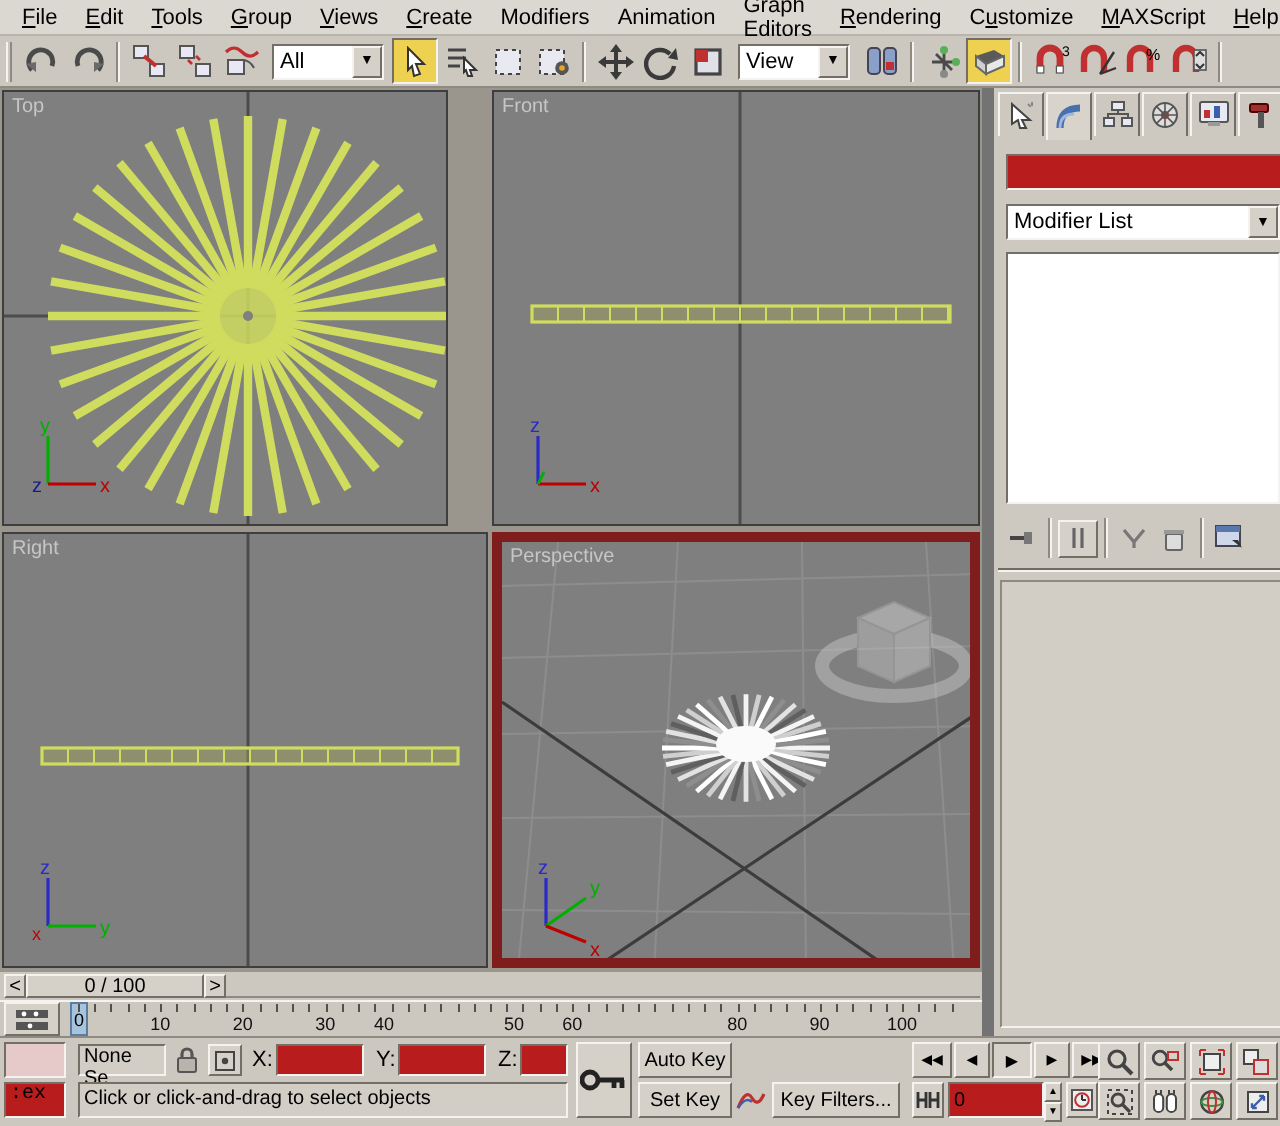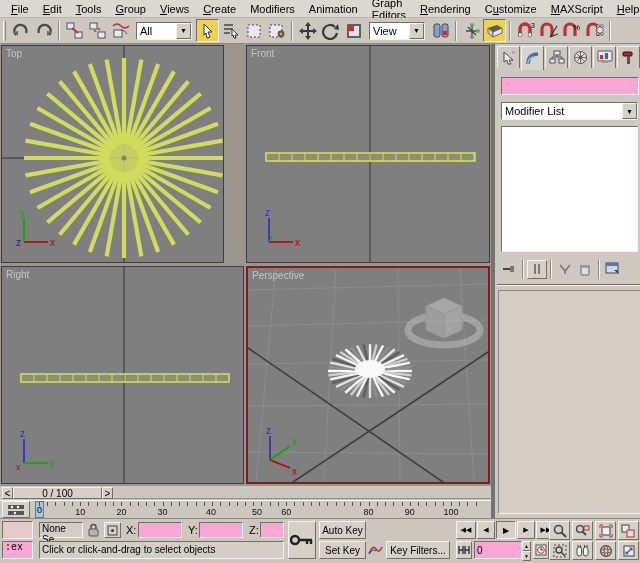--- a/index.html
+++ b/index.html
@@ -22,26 +22,26 @@
   .tbtn.on { background:#efd151; border:1px solid; border-color:#736f67 #f5f3ef #f5f3ef #736f67; }
   .tsep { width:2px; height:20px; margin:0 3px; border-left:1px solid #8e8a82; border-right:1px solid #f5f3ef; }
   .grip { width:3px; height:20px; margin:0 3px 0 1px; border-left:1px solid #f5f3ef; border-right:1px solid #8e8a82; }
   .dd { height:18px; background:#fff; border:1px solid; border-color:#736f67 #f5f3ef #f5f3ef #736f67; display:flex; align-items:center; }
   .dd .val { flex:1; padding:0 3px; white-space:nowrap; overflow:hidden; }
   .dd .arw { width:15px; height:16px; background:#d5d1c9; border:1px solid; border-color:#f5f3ef #736f67 #736f67 #f5f3ef; font-size:7px; display:flex; align-items:center; justify-content:center; }
 
   
   .viewarea { position:absolute; left:0; top:44px; width:491px; height:442px; background:#9a968e; }
   .vp { position:absolute; background:#7f7f7f; border:1px solid #3e3e3e; overflow:hidden; }
-  .vp.active { border:2px solid #7f1d1d;text-align:right; }
+  .vp.active { border:5px solid #7f1d1d;text-align:right; }
   .vp-label { position:absolute; left:4px; top:2px; color:#c6c6c6; font-size:10px; z-index:5; }
   .vp svg { position:absolute; left:0; top:0; }
 
   
-  .cmdpanel { position:absolute; left:491px; top:44px; width:149px; height:474px; background:#cdc9c1; border-left:4px solid #737373; }
+  .cmdpanel { position:absolute; left:491px; top:44px; width:149px; height:474px; background:#cdc9c1; border-left:6px solid #737373; }
   .tabs { position:absolute; left:2px; top:2px; width:145px; height:24px; display:flex; }
   .tab { width:23px; height:22px; margin-right:1px; display:flex; align-items:center; justify-content:center; background:#cdc9c1; border:1px solid; border-color:#f5f3ef #736f67 #736f67 #f5f3ef; border-bottom:none; }
   .tab.sel { background:#d8d4cc; height:24px; }
   .namerow { position:absolute; left:6px; top:33px; width:137px; height:18px; display:flex; }
   .mlrow { position:absolute; left:6px; top:58px; width:137px; }
   .stackbox { position:absolute; left:6px; top:82px; width:137px; height:126px; }
   .stackbtns { position:absolute; left:4px; top:214px; width:141px; height:22px; display:flex; align-items:center; }
   .sbtn { width:20px; height:19px; display:flex; align-items:center; justify-content:center; }
   .panelsep { position:absolute; left:2px; top:240px; width:145px; height:2px; border-top:1px solid #6f6b63; border-bottom:1px solid #f5f3ef; }
   .panelempty { position:absolute; left:3px; top:246px; width:143px; height:224px; background:#d2cec6; border:1px solid; border-color:#8e8a82 #f5f3ef #f5f3ef #8e8a82; }
@@ -50,21 +50,21 @@
   .timeslider { position:absolute; left:0; top:486px; width:491px; height:14px; background:#ccc8c0; }
   .tslide { position:absolute; top:1px; height:12px; font-size:10px; display:flex; align-items:center; justify-content:center; }
   .trackbar { position:absolute; left:0; top:500px; width:491px; height:18px; background:#ccc8c0; border-top:1px solid #f5f3ef; }
   .tick { position:absolute; top:1px; width:1px; height:4px; background:#55514a; }
   .tnum { position:absolute; top:6px; font-size:9px; color:#111; transform:translateX(-50%); }
   .curframe { position:absolute; left:35px; top:0px; width:9px; height:17px; background:#a8c4dd; border:1px solid #5b7da0; font-size:9px; text-align:center; line-height:16px; }
 
   
   .statusbar { position:absolute; left:0; top:518px; width:640px; height:45px; background:#ccc8c0; border-top:1px solid #8e8a82; }
   .lbl { position:absolute; font-size:11px; }
-  .fld { position:absolute; height:16px; background:#f9a8d4; border:1px solid; border-color:#736f67 #f5f3ef #f5f3ef #736f67; font-family:"Liberation Sans",sans-serif; font-size:10px; padding:0 2px; }
+  .fld { position:absolute; height:16px; background:#b91c1c; border:1px solid; border-color:#736f67 #f5f3ef #f5f3ef #736f67; font-family:"Liberation Sans",sans-serif; font-size:10px; padding:0 2px; }
   input.fld { outline:none; }
   .pbtn { position:absolute; height:18px; background:#d5d1c9; border:1px solid; border-color:#f5f3ef #736f67 #736f67 #f5f3ef; display:flex; align-items:center; justify-content:center; font-size:10px; }
   .navbtn { width:21px; height:19px; display:flex; align-items:center; justify-content:center; background:#d5d1c9; border:1px solid; border-color:#f5f3ef #736f67 #736f67 #f5f3ef; }
   .navgrid { position:absolute; left:549px; top:2px; width:90px; height:40px; display:grid; grid-template-columns:repeat(4,22px); grid-template-rows:19px 19px; gap:1px; }
 </style>
 </head>
 <body>
 
 <div id="app">
 
@@ -620,21 +620,21 @@
       <div class="tick" style="left: 426.28px;"></div>
       <div class="tick" style="left: 434.52px;"></div>
       <div class="tick" style="left: 442.76px;"></div>
       <div class="tick" style="left: 451px;"></div>
       <div class="tick" style="left: 459.24px;"></div>
       <div class="tick" style="left: 467.48px;"></div>
       <div class="tick" style="left: 475.72px;"></div>
       <span class="tnum" style="left: 80.2px;">10</span>
       <span class="tnum" style="left: 121.4px;">20</span>
       <span class="tnum" style="left: 162.6px;">30</span>
-      <span class="tnum" style="left: 211px;">40</span>
+      <span class="tnum" style="left: 192px;">40</span>
       <span class="tnum" style="left: 245px; padding-left: 24px;">50</span>
       <span class="tnum" style="left: 286.2px;">60</span>
       <span class="tnum" style="left: 327.4px; margin-top: 48px;">70</span>
       <span class="tnum" style="left: 368.6px;">80</span>
       <span class="tnum" style="left: 409.8px;">90</span>
       <span class="tnum" style="left: 451px;">100</span>
     </div>
 
   <div class="statusbar">
     <div style="position:absolute; left:2px; top:2px; width:31px; height:18px; background:#e6c9c9; border:1px solid; border-color:#736f67 #f5f3ef #f5f3ef #736f67;"></div>

